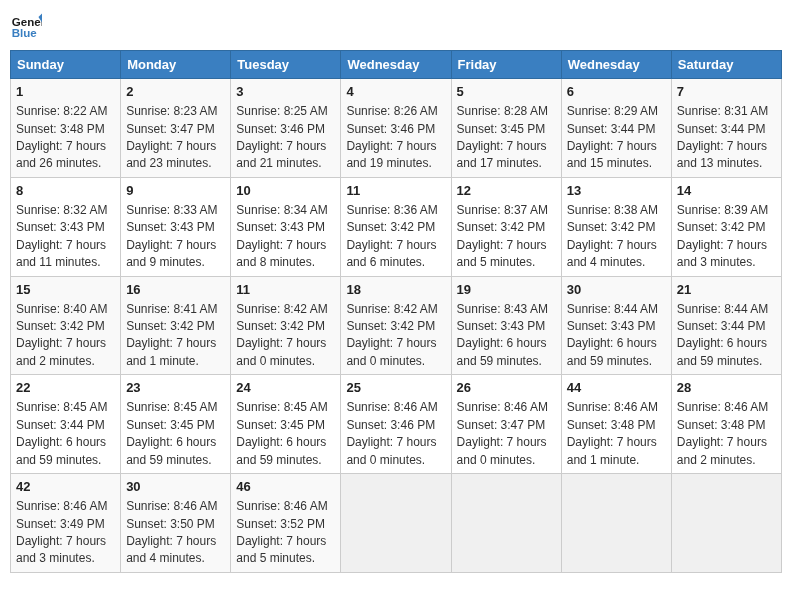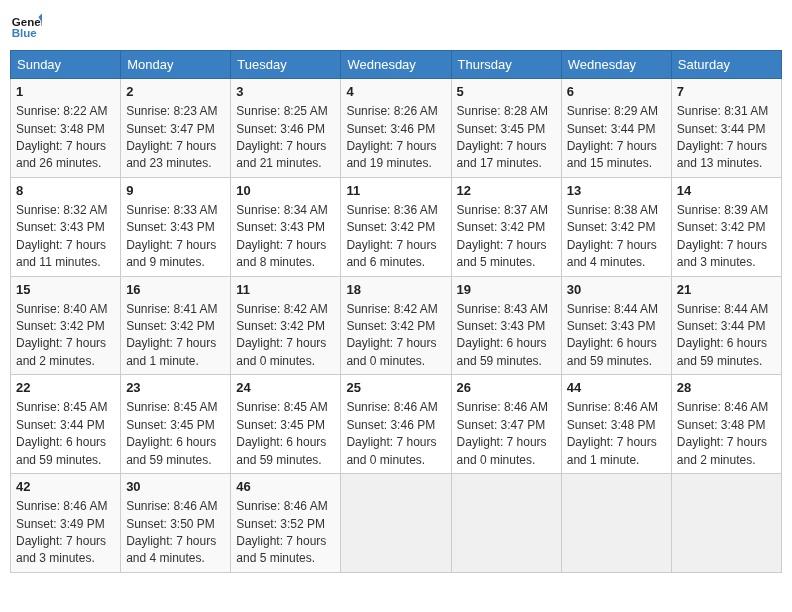--- a/index.html
+++ b/index.html
@@ -38,21 +38,21 @@
       color: #555;
     }
     .calendar-table {
       width: 100%;
       border-collapse: collapse;
       font-size: 11px;
     }
     .calendar-table thead tr th {
       background-color: #3a7fc1;
       color: #fff;
-      font-weight: normal;
+      font-weight: bold;
       font-size: 13px;
       padding: 6px 6px;
       text-align: left;
       border: 1px solid #2e6aa0;
     }
     .calendar-table tbody tr td {
       border: 1px solid #ccc;
       vertical-align: top;
       padding: 4px 5px;
       width: calc(100% / 7);
@@ -104,21 +104,21 @@
   </div>
 </div>
 
 <table class="calendar-table">
   <thead>
     <tr id="header-row">
         <th>Sunday</th>
         <th>Monday</th>
         <th>Tuesday</th>
         <th>Wednesday</th>
-        <th>Thursday</th>
+        <th>Friday</th>
         <th>Wednesday</th>
         <th>Saturday</th>
       </tr>
   </thead>
   <tbody id="calendar-body">
       <tr>
         <td>
           <span class="day-number">1</span>
           <div class="day-info">Sunrise: 8:22 AM<br>Sunset: 3:48 PM<br>Daylight: 7 hours and 26 minutes.</div>
         </td>

